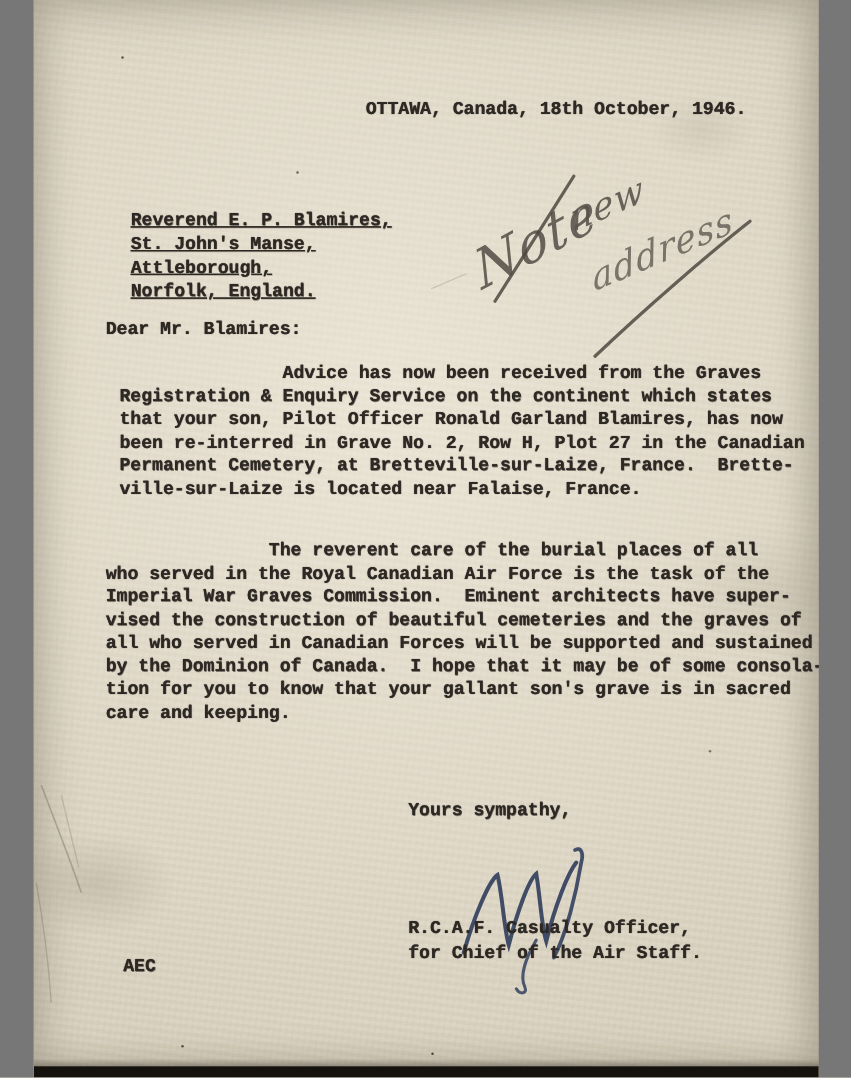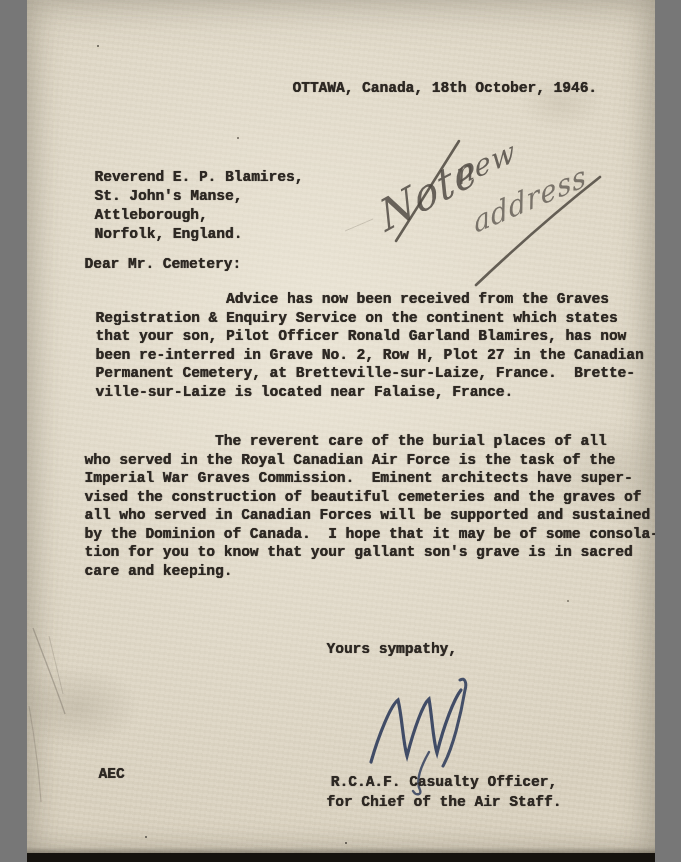--- a/index.html
+++ b/index.html
@@ -72,36 +72,36 @@
       540px 600px 0 #7a7366;
   }
 </style>
 </head>
 <body>
 
 <div class="page">
 
   <div class="tw" style="left:266px;top:79px;">OTTAWA, Canada, 18th October, 1946.</div>
 
-  <div class="tw" style="left:68px;top:168px;line-height:19px;">Reverend E. P. Blamires,
+  <div class="tw" style="left:78px;top:168px;line-height:19px;text-decoration:underline;">Reverend E. P. Blamires,
 St. John's Manse,
 Attleborough,
 Norfolk, England.</div>
 
   <div>
     <span class="hand note-1">Note</span>
     <span class="hand note-2">new</span>
     <span class="hand note-3">address</span>
     <svg class="overlay" width="681" height="862" viewBox="0 0 681 862">
       <path d="M 369,241 C 390,208 415,168 432,141" fill="none" stroke="#4d4840" stroke-width="2.6" stroke-linecap="round" opacity="0.85"></path>
       <path d="M 449,285 C 490,246 540,203 573,177" fill="none" stroke="#4d4840" stroke-width="2.6" stroke-linecap="round" opacity="0.85"></path>
     </svg>
   </div>
 
-  <div class="tw" style="left:58px;top:255px;">Dear Mr. Cemetery:</div>
+  <div class="tw" style="left:58px;top:255px;">Dear Mr. Blamires:</div>
 
   <div class="tw" style="left:69px;top:290px;">               Advice has now been received from the Graves
 Registration &amp; Enquiry Service on the continent which states
 that your son, Pilot Officer Ronald Garland Blamires, has now
 been re-interred in Grave No. 2, Row H, Plot 27 in the Canadian
 Permanent Cemetery, at Bretteville-sur-Laize, France.  Brette-
 ville-sur-Laize is located near Falaise, France.</div>
 
   <div class="tw" style="left:58px;top:432px;">               The reverent care of the burial places of all
 who served in the Royal Canadian Air Force is the task of the
@@ -114,21 +114,21 @@
 
 
   <div class="tw" style="left:300px;top:640px;">Yours sympathy,</div>
 
   <svg class="overlay" width="681" height="862" viewBox="0 0 681 862">
     <path d="M 344,762 C 352,734 364,705 371,700 C 375,716 376,742 380,756 C 387,729 396,704 402,699 C 405,716 406,740 410,753 C 417,725 427,699 434,690" fill="none" stroke="var(--sig)" stroke-width="3.2" stroke-linecap="round" opacity="0.92"></path>
     <path d="M 433,680 C 438,677 440,683 438,690 C 434,714 426,748 416,766" fill="none" stroke="var(--sig)" stroke-width="3" stroke-linecap="round" opacity="0.9"></path>
     <path d="M 402,752 C 394,766 388,780 393,790 C 395,795 389,796 386,791" fill="none" stroke="var(--sig)" stroke-width="2.4" stroke-linecap="round" opacity="0.85"></path>
   </svg>
 
-  <div class="tw" style="left:300px;top:773px;line-height:19.5px;text-align:center;">R.C.A.F. Casualty Officer,
+  <div class="tw" style="left:300px;top:734px;line-height:19.5px;">R.C.A.F. Casualty Officer,
 for Chief of the Air Staff.</div>
 
   <div class="tw" style="left:72px;top:765px;text-align:center;">AEC</div>
 
   <svg class="overlay" width="681" height="862" viewBox="0 0 681 862">
     <path d="M 6,628 C 18,660 30,690 38,714" fill="none" stroke="rgba(108,101,89,0.4)" stroke-width="1.3"></path>
     <path d="M 2,706 C 8,740 12,772 14,802" fill="none" stroke="rgba(108,101,89,0.3)" stroke-width="1.1"></path>
     <path d="M 22,636 L 36,694" fill="none" stroke="rgba(108,101,89,0.25)" stroke-width="1"></path>
     <path d="M 318,231 L 346,219" fill="none" stroke="rgba(108,101,89,0.25)" stroke-width="1"></path>
   </svg>

